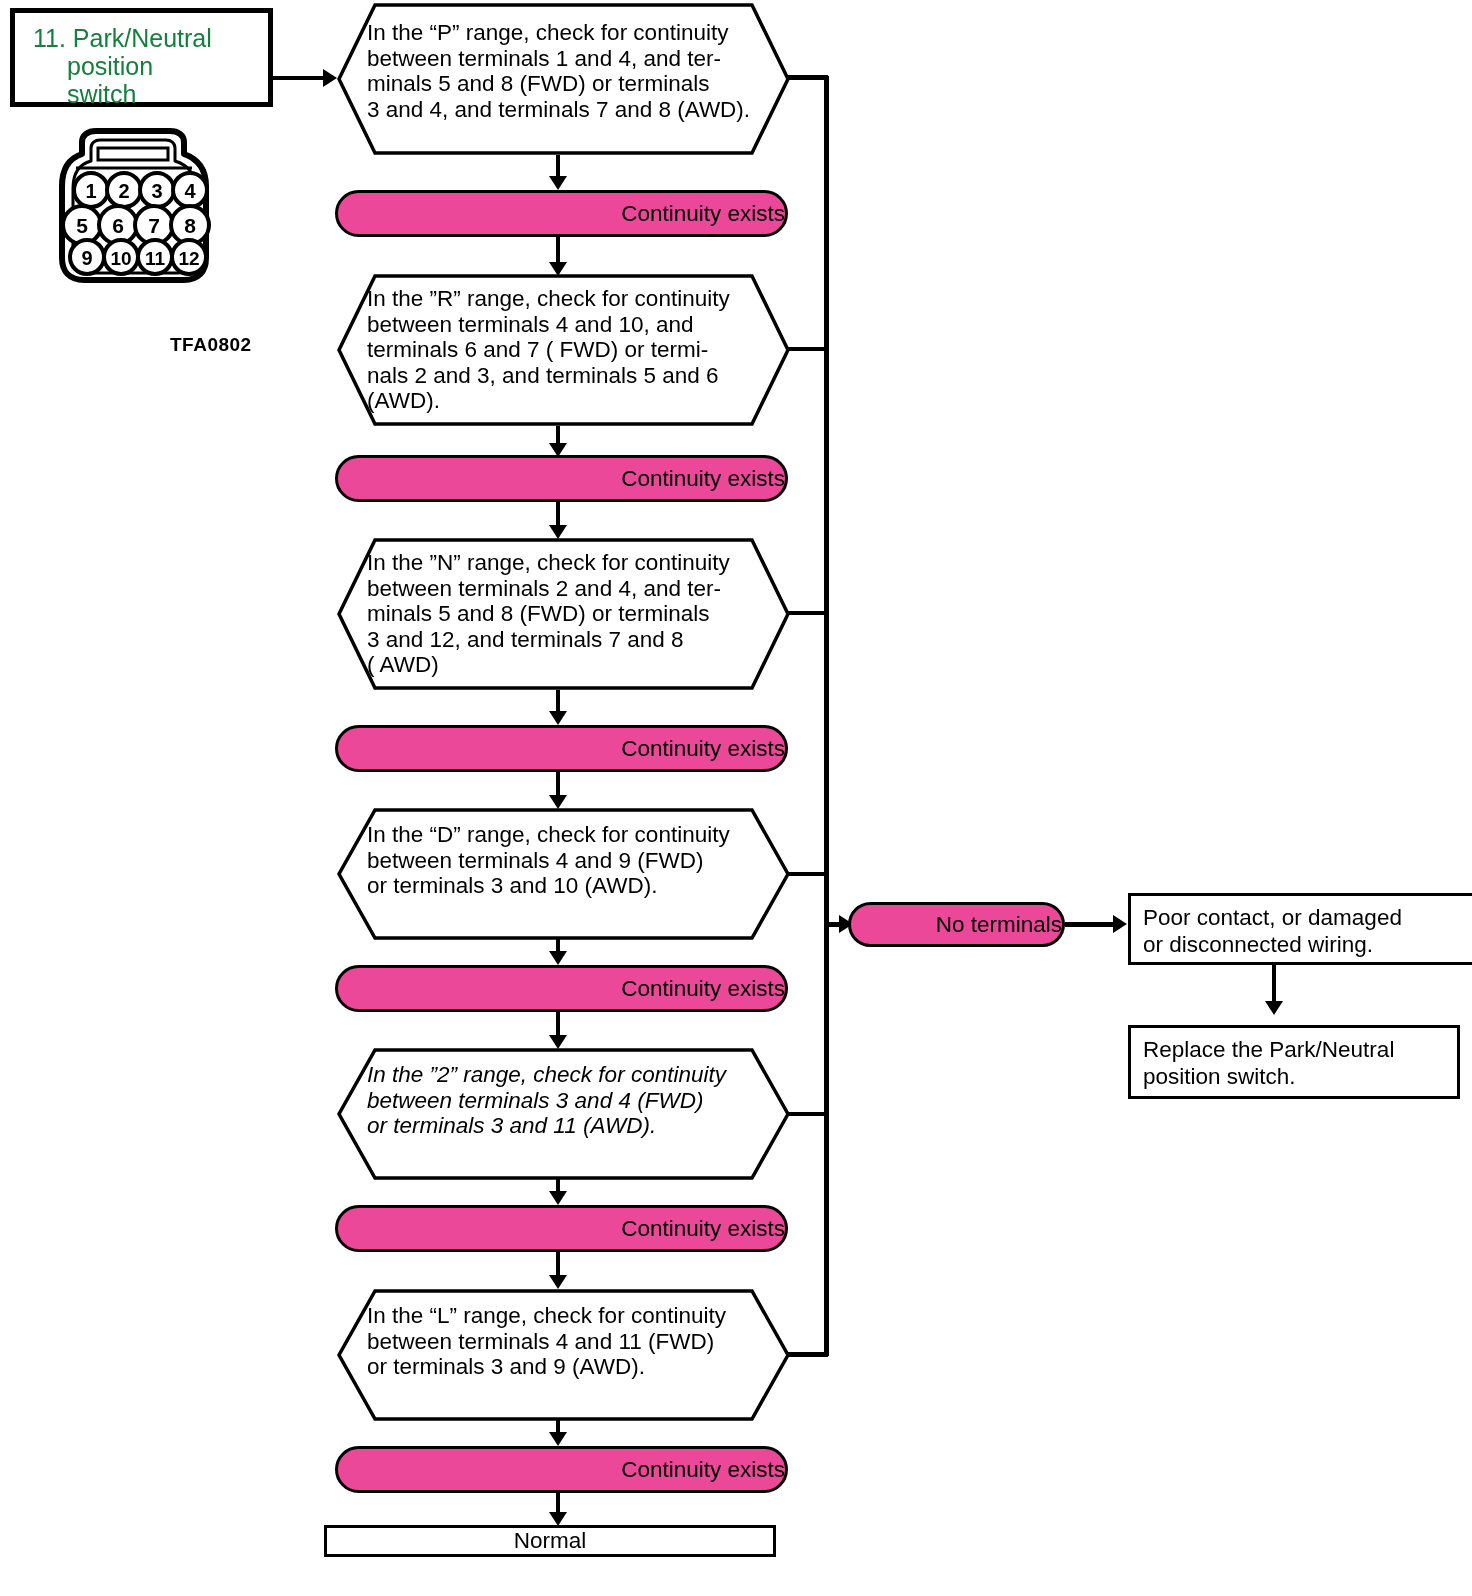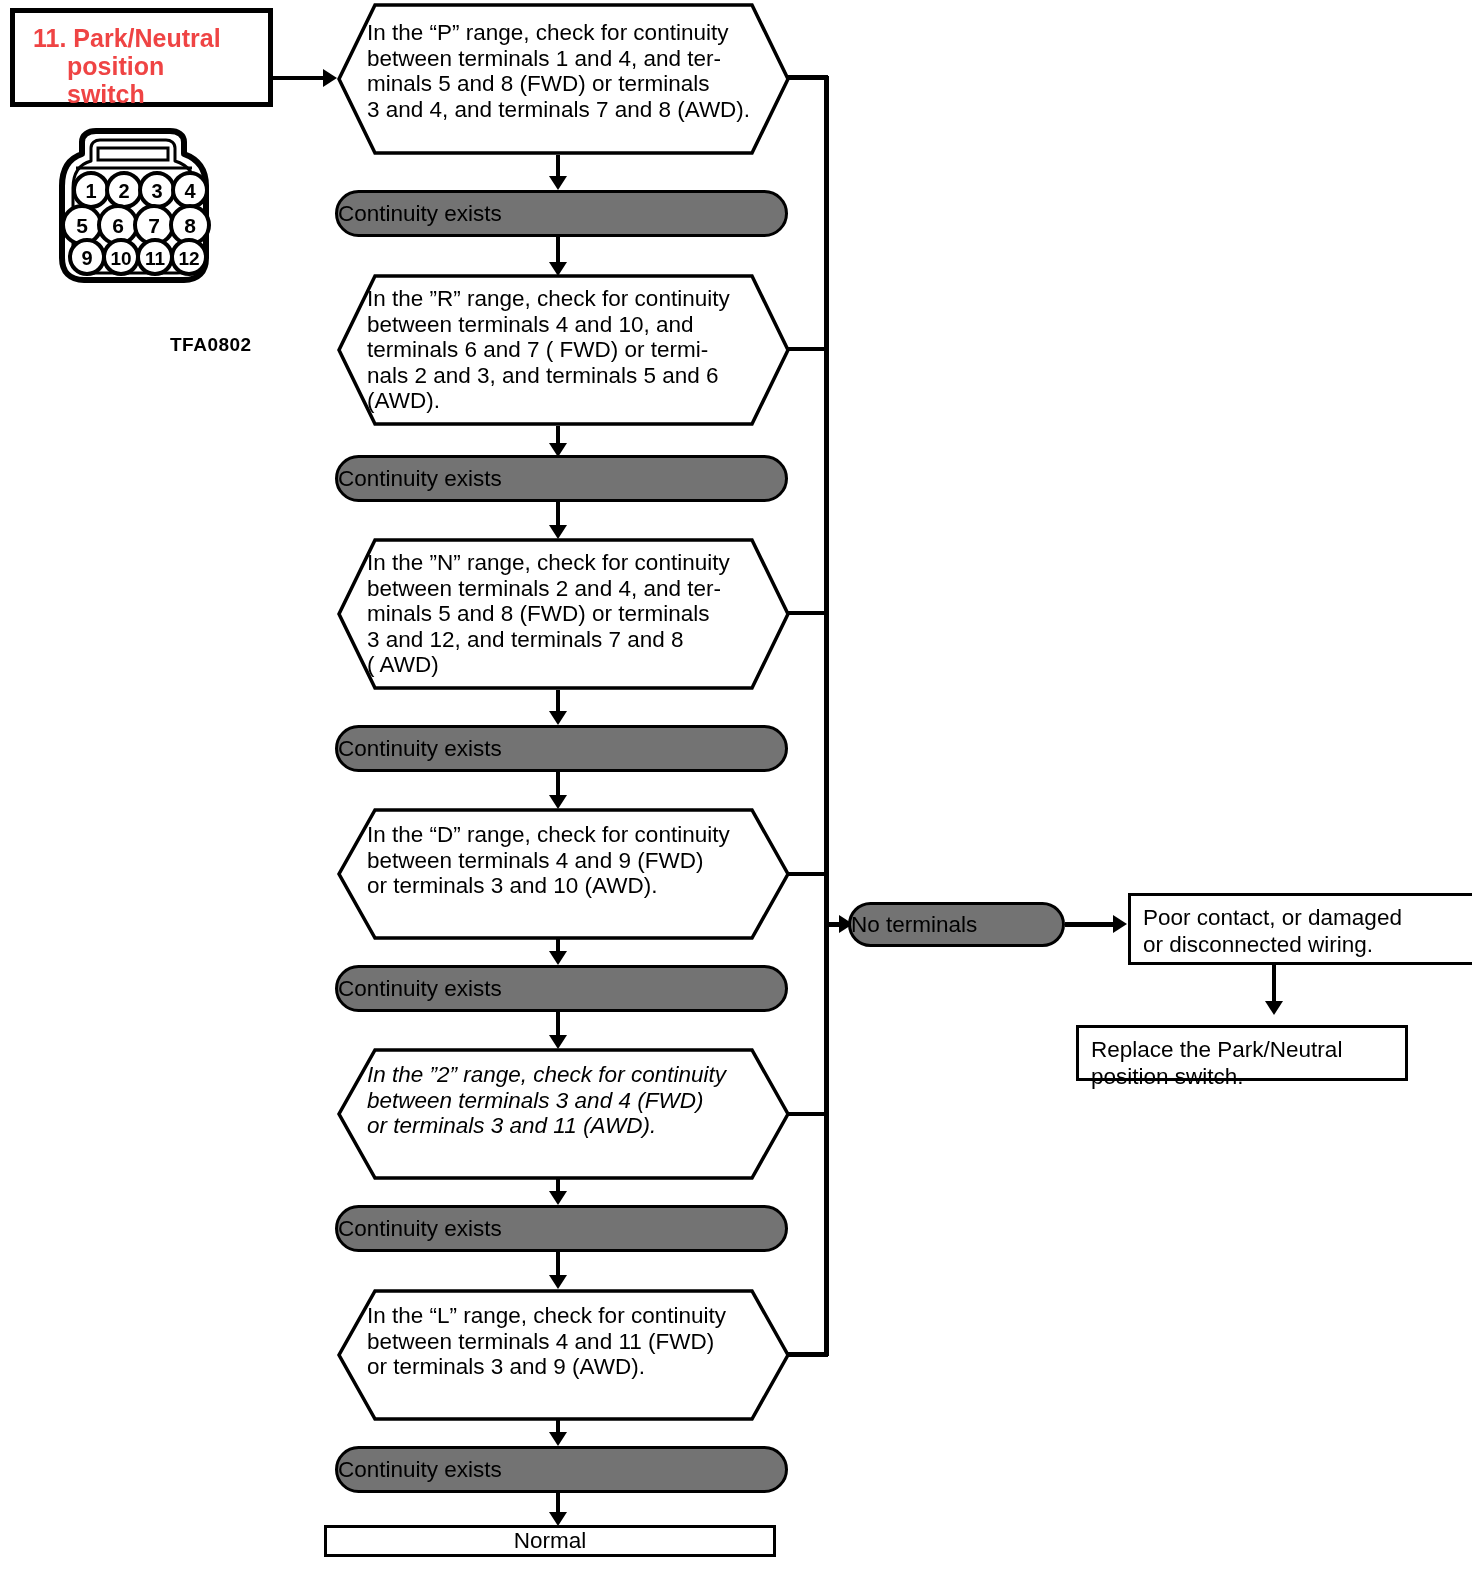--- a/index.html
+++ b/index.html
@@ -22,24 +22,24 @@
     position: absolute;
     left: 10px;
     top: 8px;
     width: 263px;
     height: 99px;
     border: 5px solid #000;
     box-sizing: border-box;
     background: #fff;
   }
   .title-line {
-    font-weight: bold;
+    font-weight: normal;
     font-size: 25px;
     line-height: 30px;
-    color: #ef4444;
+    color: #15803d;
     white-space: pre;
   }
   .title-line.l1 { position: absolute; left: 18px; top: 10px; }
   .title-line.l2 { position: absolute; left: 52px; top: 38px; }
   .title-line.l3 { position: absolute; left: 52px; top: 66px; }
 
   
   .connector-wrap {
     position: absolute;
     left: 40px;
@@ -78,24 +78,24 @@
     white-space: pre-line;
     z-index: 2;
   }
 
   
   .stad {
     position: absolute;
     box-sizing: border-box;
     border: 3.5px solid #000;
     border-radius: 999px;
-    background: #737373;
+    background: #ec4899;
     display: flex;
     align-items: center;
-    justify-content: flex-start;
+    justify-content: flex-end;
   }
   .stad span {
     font-size: 22.5px;
     color: #000;
     white-space: pre;
   }
 
   
   .rect {
     position: absolute;
@@ -351,18 +351,18 @@
   <div class="arrow-right" style="left:1113px; top:915px;"></div>
 
   <div class="rect padded" style="left:1128px; top:893px; width:368px; height:72px;">
     <div class="rtext">Poor contact, or damaged
 or disconnected wiring.</div>
   </div>
 
   <div class="vline" style="left:1272px; top:965px; width:4px; height:42px;"></div>
   <div class="arrow-down" style="left:1265px; top:1001px;"></div>
 
-  <div class="rect padded" style="left:1076px; top:1025px; width:332px; height:56px;padding-left:32px;">
+  <div class="rect padded" style="left:1128px; top:1025px; width:332px; height:74px;padding-left:32px;">
     <div class="rtext">Replace the Park/Neutral
 position switch.</div>
   </div>
 
 </div>
 
 </body></html>

